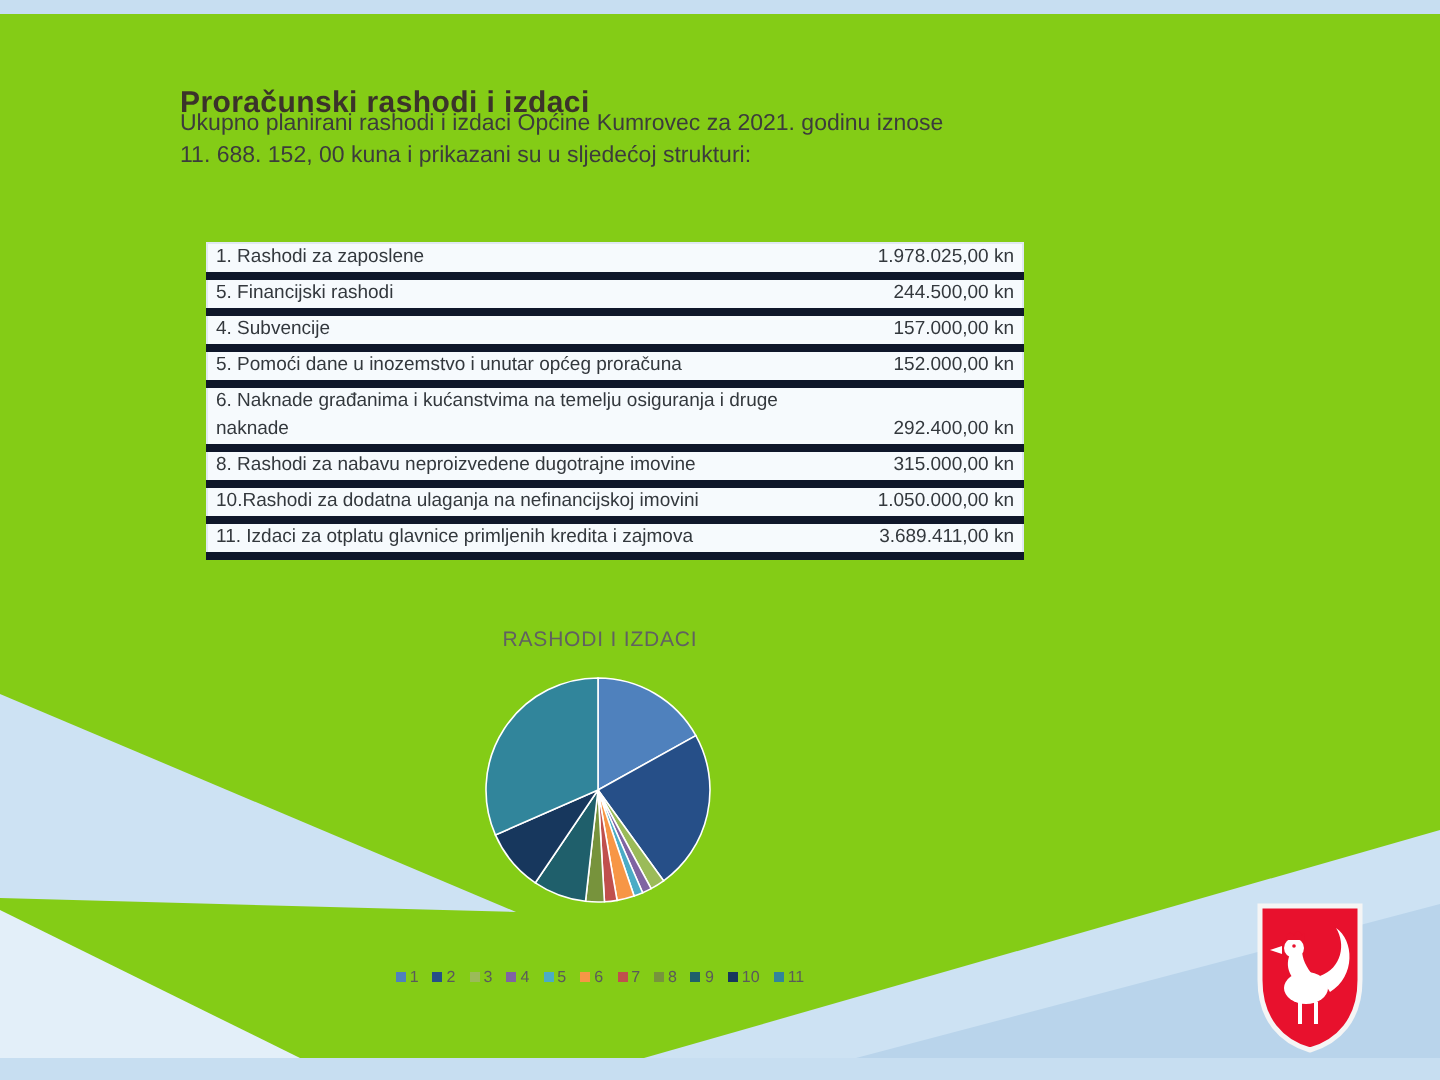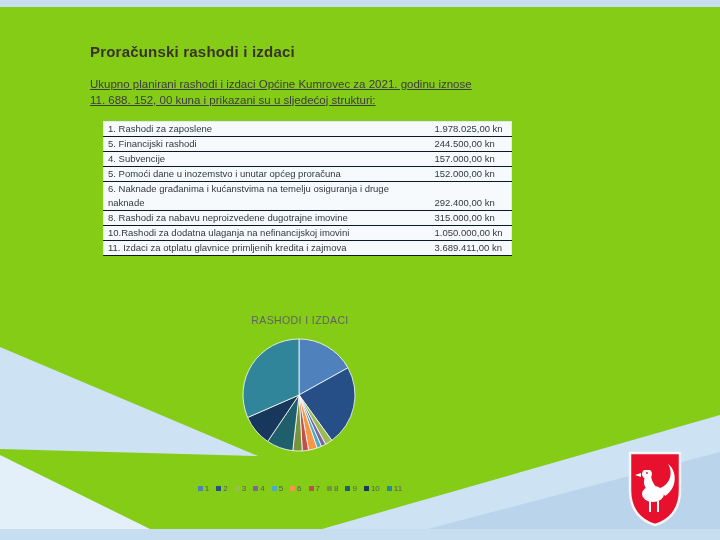--- a/index.html
+++ b/index.html
@@ -3,29 +3,29 @@
 <meta charset="utf-8">
 <style>
   * { margin:0; padding:0; box-sizing:border-box; }
   html,body { width:720px; height:540px; }
   body { font-family:"Liberation Sans", sans-serif; background:#ffffff; }
   .slide { position:relative; width:720px; height:540px; background:#84cc16; overflow:hidden; }
   .deco { position:absolute; left:0; top:0; width:720px; height:540px; z-index:0; }
 
   .title { position:absolute; left:90px; top:43px; font-size:15px; font-weight:bold;
            color:#3b332a; z-index:2; letter-spacing:0.2px; }
-  .intro { position:absolute; left:90px; top:77px; width:560px; font-size:11.5px;
-           line-height:15.5px; color:#3c3c3c; z-index:2;text-decoration:underline; }
+  .intro { position:absolute; left:90px; top:55px; width:560px; font-size:11.5px;
+           line-height:15.5px; color:#3c3c3c; z-index:2; }
 
   .budget-table { position:absolute; left:103px; top:121px; width:409px; z-index:2;
                   border-collapse:collapse; background:#f6fafd; border:1px solid #e0e9f2; }
   .budget-table td { font-size:9.5px; line-height:14px; color:#33383d;
-                     border-bottom:1px solid #0f172a; padding:0 4px; vertical-align:bottom; }
+                     border-bottom:4px solid #0f172a; padding:0 4px; vertical-align:bottom; }
   td.cell-label { width:327px; }
-  td.cell-value { white-space:nowrap; }
+  td.cell-value { text-align:right; white-space:nowrap; }
 
   .chart-title { position:absolute; left:100px; top:314px; width:400px; text-align:center;
                  font-size:10.5px; letter-spacing:0.4px; color:#616161; z-index:2; }
   .pie-svg { position:absolute; left:240px; top:336px; z-index:2; }
 
   .legend { position:absolute; left:0; top:484px; width:600px; display:flex;
             justify-content:center; align-items:center; gap:7px; z-index:2; }
   .legend-item { display:flex; align-items:center; gap:2px; }
   .legend-swatch { width:5px; height:5px; display:inline-block; }
   .legend-label { font-size:8px; color:#5a5a5a; }

